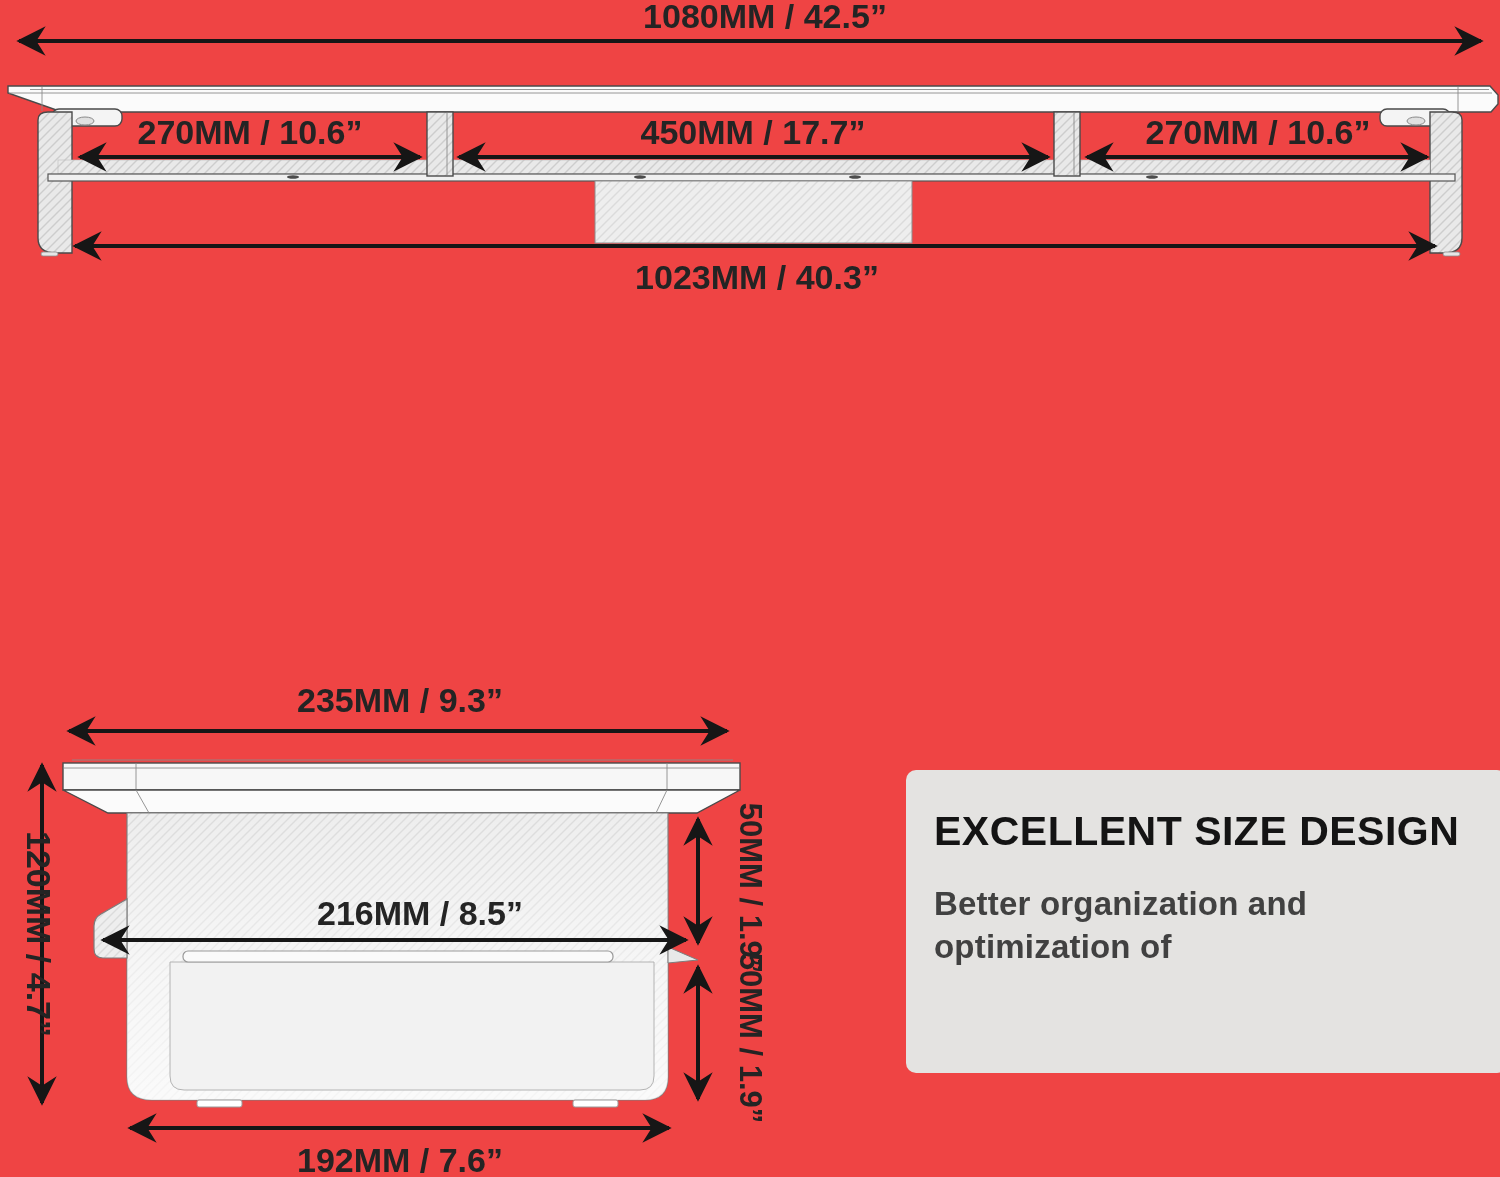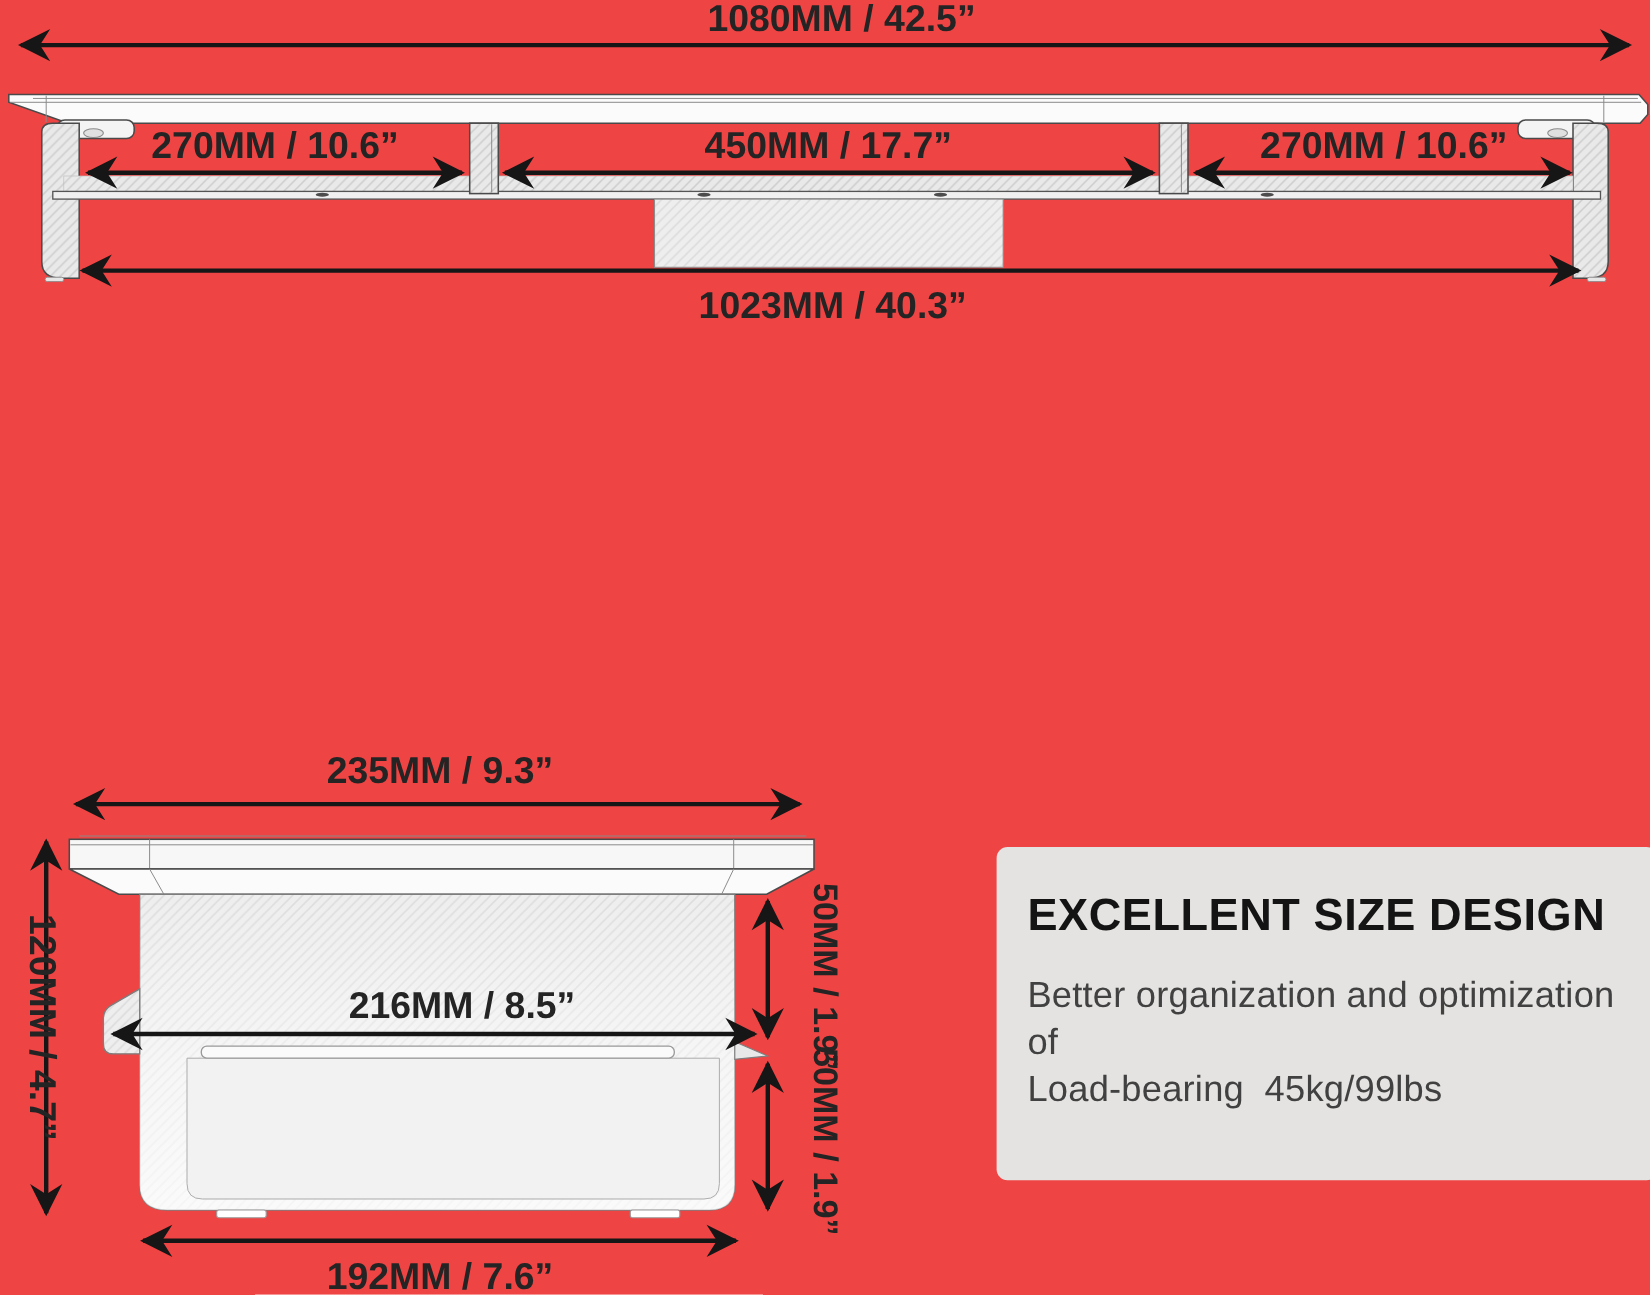--- a/index.html
+++ b/index.html
@@ -11,21 +11,21 @@
   .lbl{font-family:"Liberation Sans",sans-serif;font-weight:700;font-size:34px;fill:#242424;}
   .lblv{font-family:"Liberation Sans",sans-serif;font-weight:700;font-size:31px;fill:#242424;}
   .outline{stroke:#4a4a4a;stroke-width:1.4;}
   .thin{stroke:#8a8a8a;stroke-width:0.9;fill:none;}
   .info-panel{position:absolute;left:877px;top:770px;width:601px;height:303px;
               background:#e4e3e1;border-radius:10px;box-sizing:border-box;
               padding:38px 28px 0 28px;margin-left:29px;}
   .info-title{font-size:41px;font-weight:700;letter-spacing:0.5px;color:#141414;
               white-space:nowrap;}
   .info-body{margin-top:27px;font-size:33px;line-height:43px;color:#414141;
-             font-weight:400;letter-spacing:0.2px;}
+             font-weight:700;letter-spacing:0.2px;}
   .info-line{white-space:pre-wrap;}
 </style>
 </head>
 <body>
 
 <div class="canvas">
 
 <svg width="1500" height="1177" viewBox="0 0 1500 1177">
   <defs>
     <marker id="ah" markerWidth="8" markerHeight="8" viewBox="0 0 12 12" refX="10.5" refY="6" orient="auto-start-reverse" markerUnits="strokeWidth">
@@ -136,17 +136,16 @@
 
     <line class="dim" x1="130" y1="1128" x2="669" y2="1128"></line>
     <text class="lbl" x="400" y="1172" text-anchor="middle">192MM / 7.6”</text>
   </g>
 </svg>
 
 <div class="info-panel">
   <div class="info-title">EXCELLENT SIZE DESIGN</div>
   <div class="info-body">
     <div class="info-line">Better organization and optimization of</div>
-    <div class="info-line">Load-bearing  45kg/99lbs</div>
   </div>
 </div>
 
 </div>
 
 </body></html>

